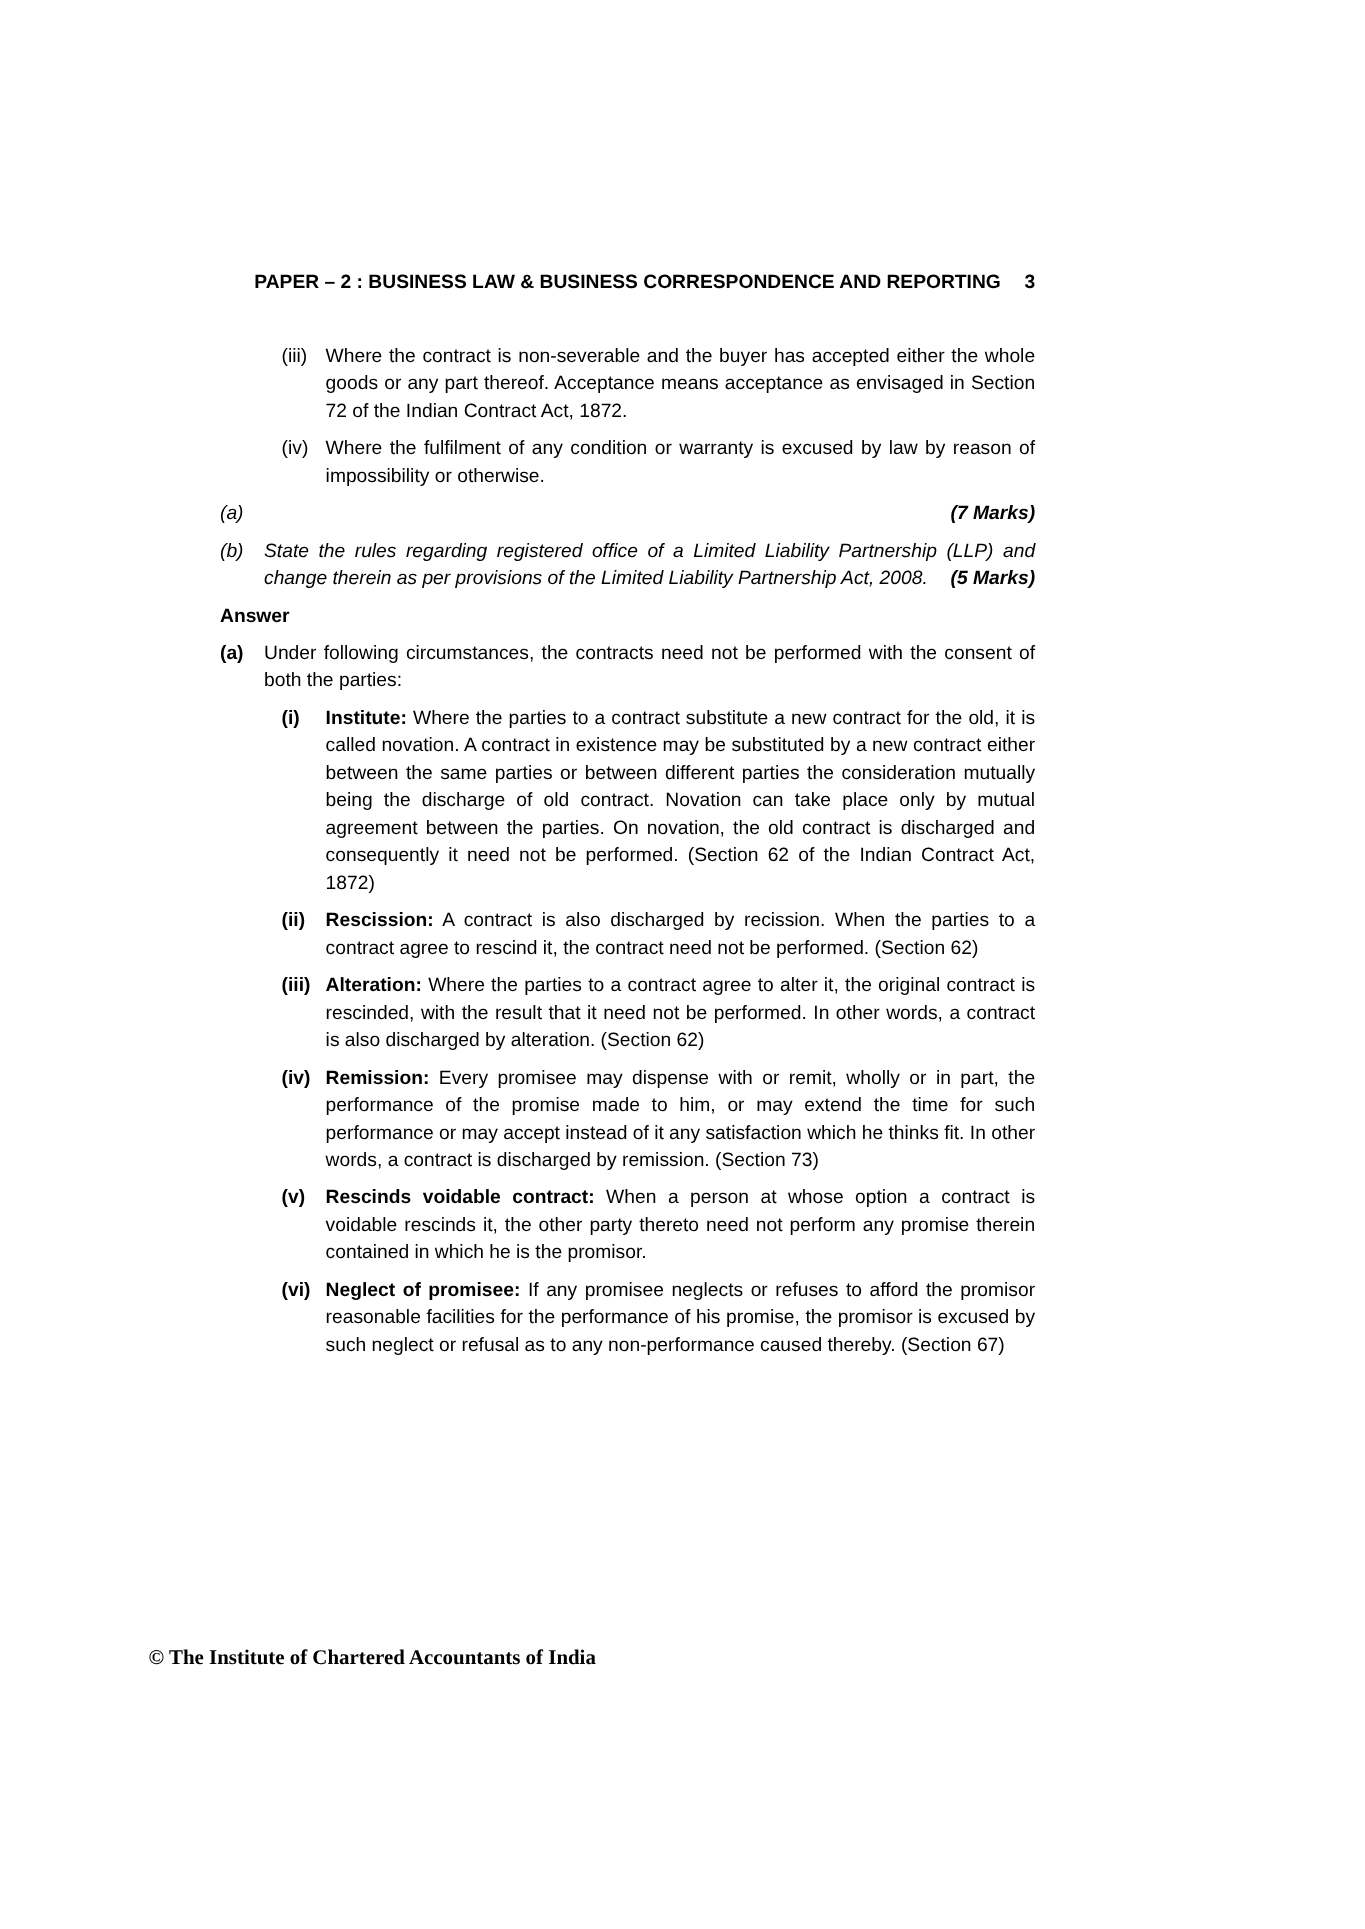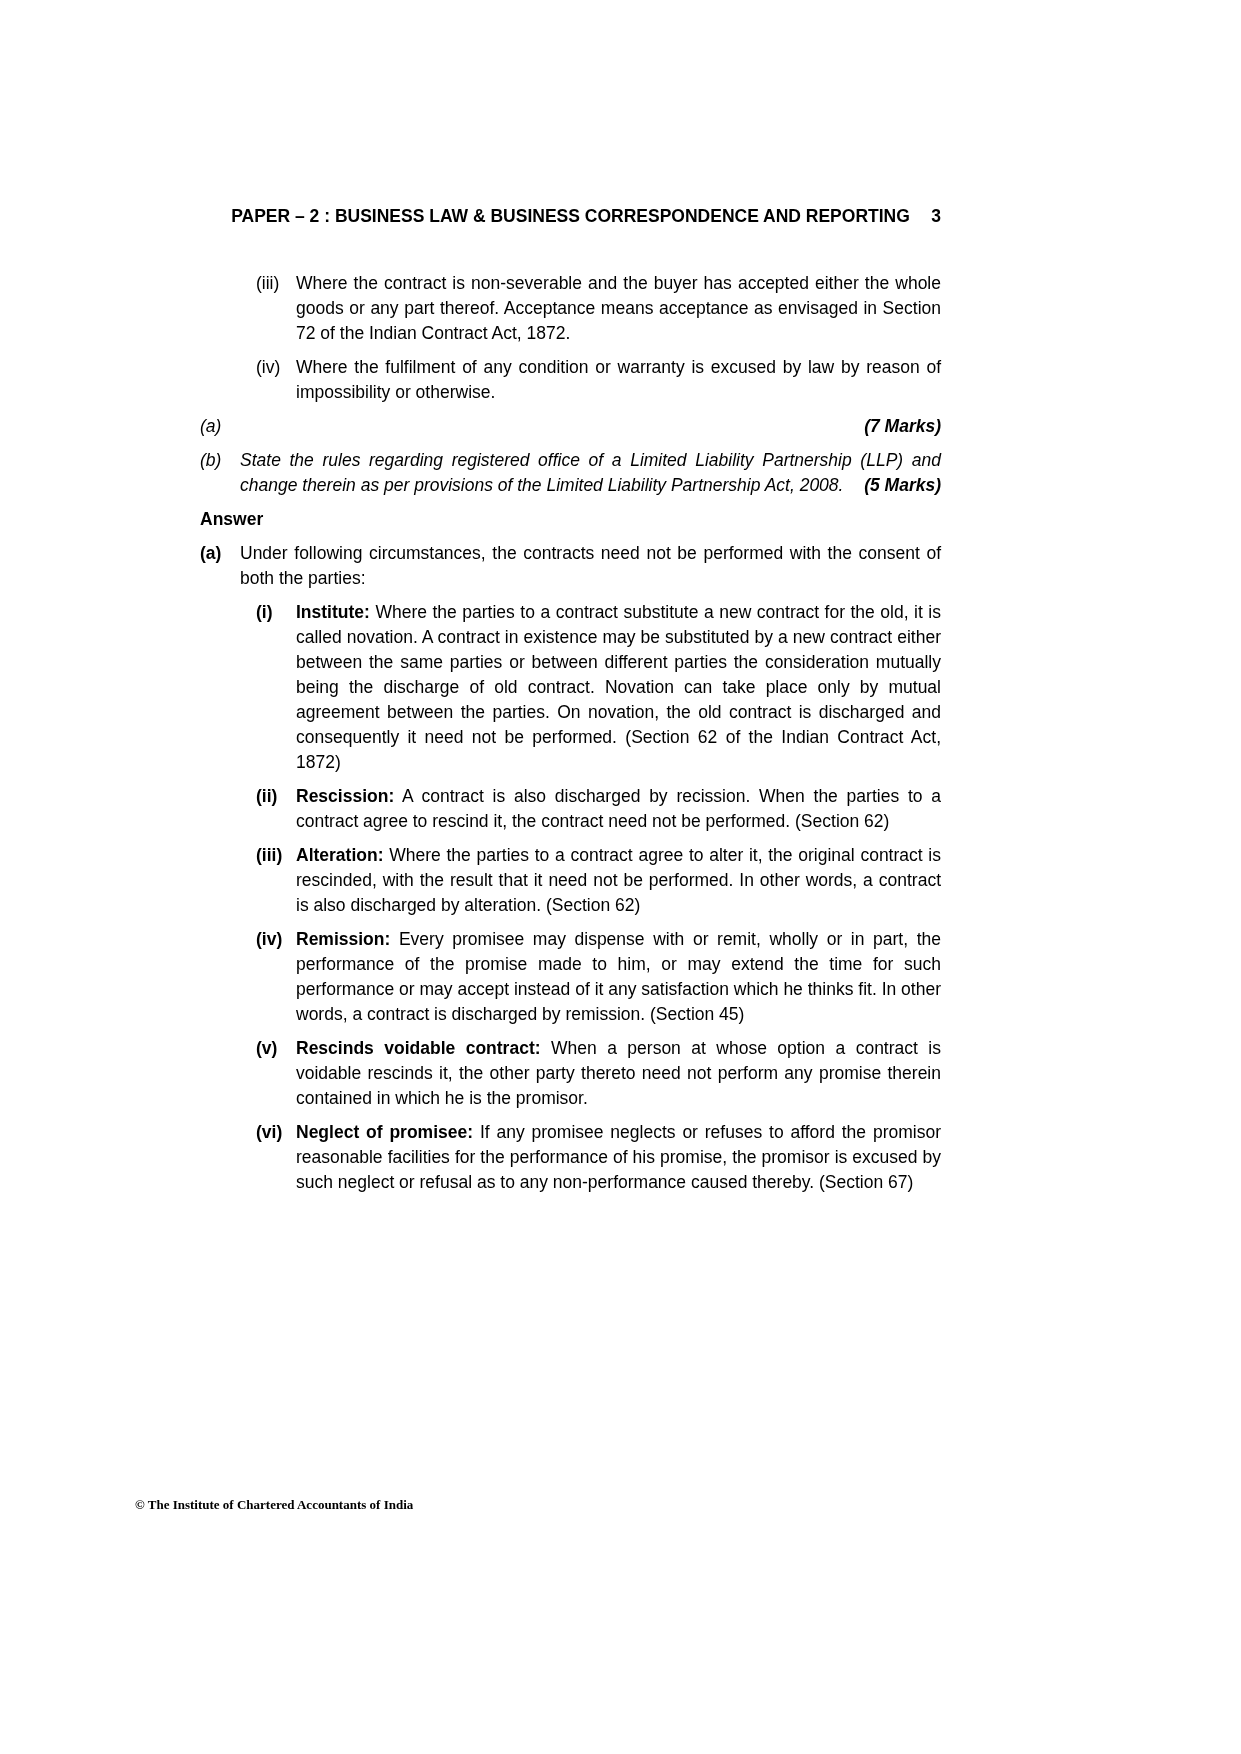--- a/index.html
+++ b/index.html
@@ -20,20 +20,21 @@
     top: 204px;
     width: 741px;
     font-size: 17.5px;
     line-height: 25px;
   }
   .header {
     position: relative;
     text-align: center;
     font-weight: bold;
     margin-bottom: 42px;
+    margin-top: 40px;
   }
   .header .pagenum {
     position: absolute;
     right: 0;
     top: 0;
   }
   .block { margin-bottom: 9px; }
   .li { display: flex; }
   .li .marker { flex: 0 0 40px; }
   .li .txt { flex: 1 1 auto; text-align: justify; }
@@ -47,21 +48,21 @@
     margin-left: 12px;
   }
   .bold { font-weight: bold; }
   b.lead { font-weight: bold; }
   .footer {
     position: absolute;
     left: 135px;
     top: 1497px;
     font-family: "Liberation Serif", serif;
     font-weight: bold;
-    font-size: 13px;
+    font-size: 19px;
   }
 </style>
 </head>
 <body>
 
 <div class="page">
   <div class="content">
 
     <div class="header">
       <span>PAPER – 2 : BUSINESS LAW &amp; BUSINESS CORRESPONDENCE AND REPORTING</span>
@@ -122,21 +123,21 @@
       <div class="txt">
         <b class="lead">Alteration:</b>
         <span>Where the parties to a contract agree to alter it, the original contract is rescinded, with the result that it need not be performed. In other words, a contract is also discharged by alteration. (Section 62)</span>
       </div>
     </div>
 
     <div class="li lv2 block">
       <span class="marker bold">(iv)</span>
       <div class="txt">
         <b class="lead">Remission:</b>
-        <span>Every promisee may dispense with or remit, wholly or in part, the performance of the promise made to him, or may extend the time for such performance or may accept instead of it any satisfaction which he thinks fit. In other words, a contract is discharged by remission. (Section 45)</span>
+        <span>Every promisee may dispense with or remit, wholly or in part, the performance of the promise made to him, or may extend the time for such performance or may accept instead of it any satisfaction which he thinks fit. In other words, a contract is discharged by remission. (Section 73)</span>
       </div>
     </div>
 
     <div class="li lv2 block">
       <span class="marker bold">(v)</span>
       <div class="txt">
         <b class="lead">Rescinds voidable contract:</b>
         <span>When a person at whose option a contract is voidable rescinds it, the other party thereto need not perform any promise therein contained in which he is the promisor.</span>
       </div>
     </div>

